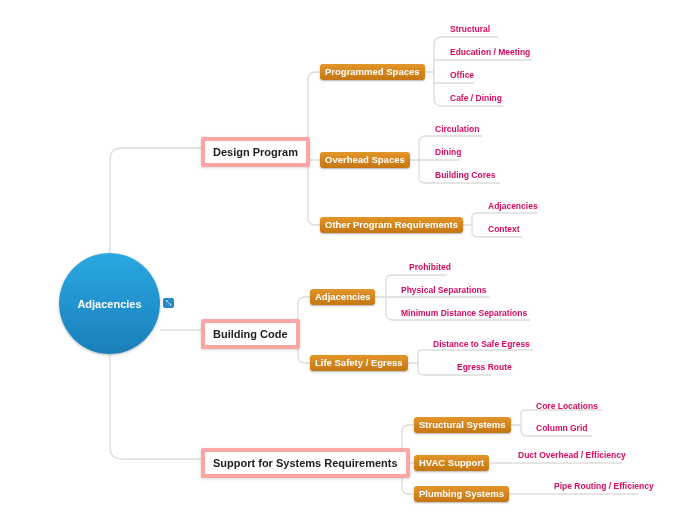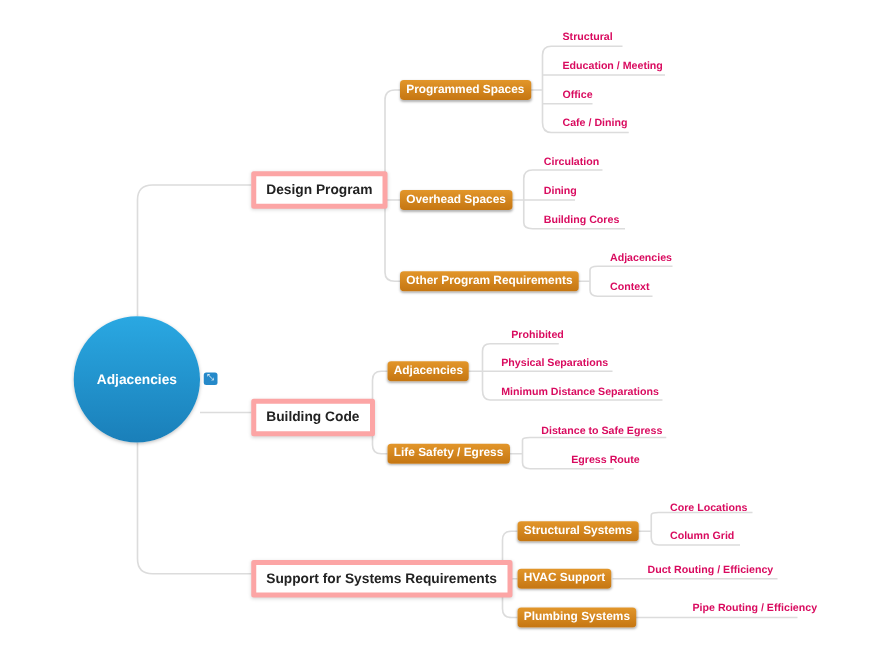--- a/index.html
+++ b/index.html
@@ -80,14 +80,14 @@
 <div class="l3" style="left:409px; top:262px;">Prohibited</div>
 <div class="l3" style="left:401px; top:285px;">Physical Separations</div>
 <div class="l3" style="left:401px; top:308px;">Minimum Distance Separations</div>
 
 <div class="l3" style="left:433px; top:339px;">Distance to Safe Egress</div>
 <div class="l3" style="left:433px; top:362px;padding-left:24px;">Egress Route</div>
 
 <div class="l3" style="left:536px; top:401px;">Core Locations</div>
 <div class="l3" style="left:536px; top:423px;">Column Grid</div>
 
-<div class="l3" style="left:518px; top:450px;">Duct Routing / Efficiency</div>
+<div class="l3" style="left:518px; top:450px;">Duct Overhead / Efficiency</div>
 <div class="l3" style="left:534px; top:481px;padding-left:20px;">Pipe Routing / Efficiency</div>
 
 </body></html>

